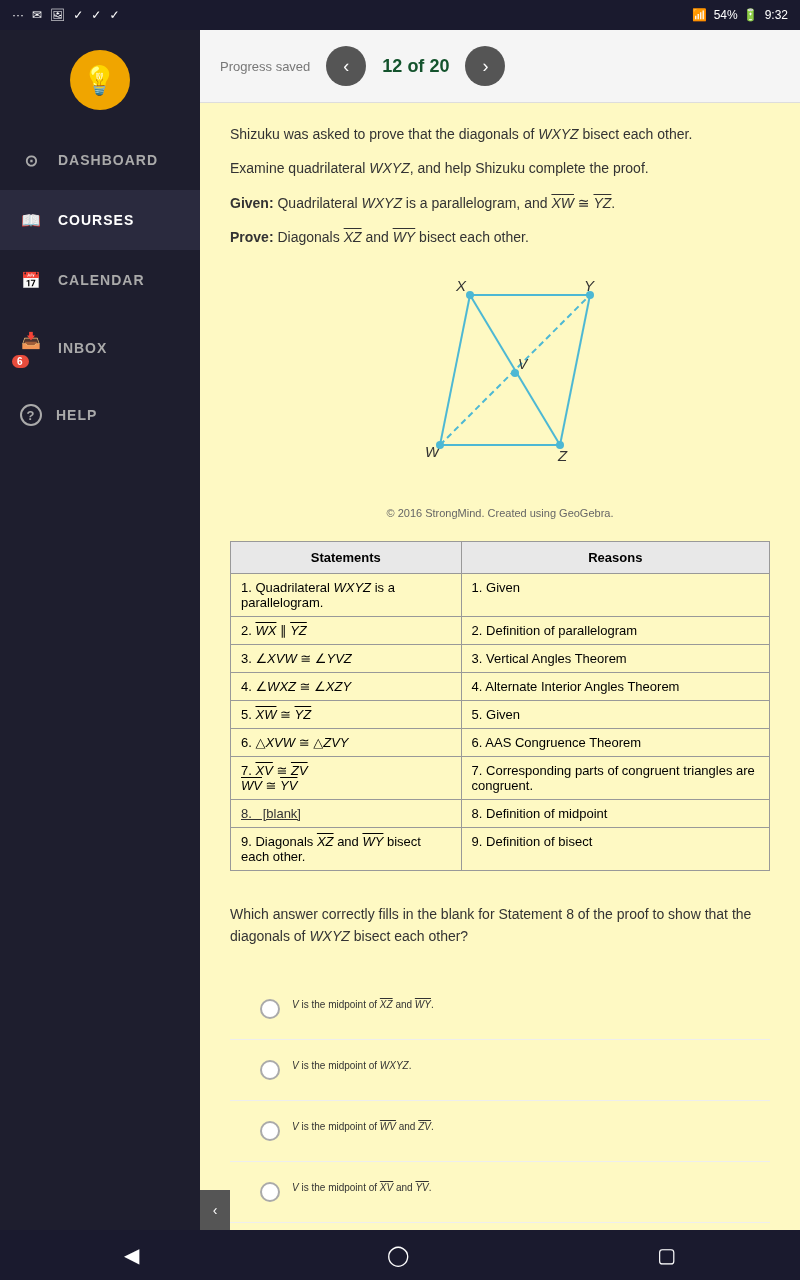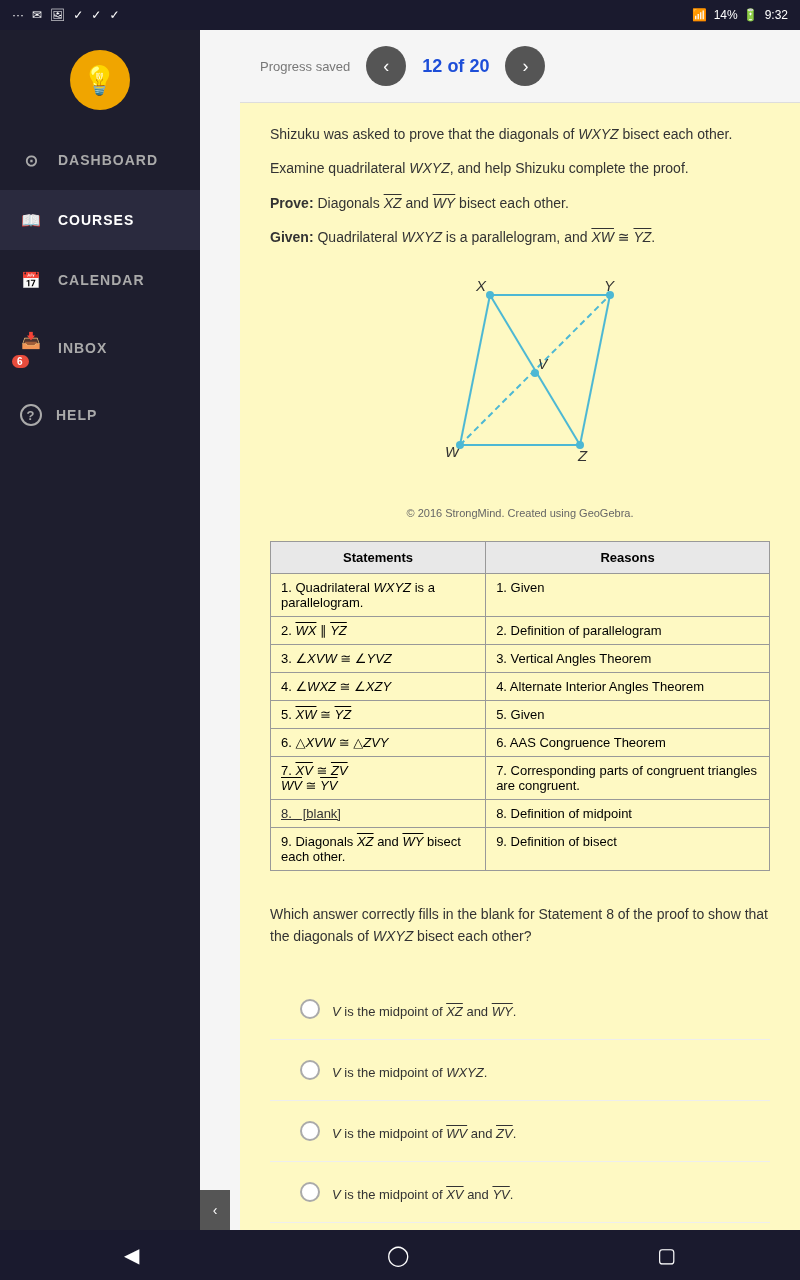--- a/index.html
+++ b/index.html
@@ -85,21 +85,20 @@
       margin-top: -14px;
     }
 
     
     .content {
       flex: 1;
       background: #f5f5f5;
       overflow-y: auto;
       display: flex;
       flex-direction: column;
-      padding-left: 40px;
     }
 
     
     .nav-bar {
       background: #f5f5f5;
       padding: 16px 20px;
       display: flex;
       align-items: center;
       gap: 16px;
       border-bottom: 1px solid #ddd;
@@ -118,21 +117,21 @@
       color: white;
       font-size: 18px;
       cursor: pointer;
       display: flex;
       align-items: center;
       justify-content: center;
     }
     .page-counter {
       font-size: 18px;
       font-weight: bold;
-      color: #1d4ed8;
+      color: #14532d;
     }
 
     
     .lesson-content {
       padding: 20px 30px;
       flex: 1;
       background: #fef9c3;
     }
     .lesson-text {
       font-size: 14px;
@@ -185,24 +184,24 @@
     .question-text {
       font-size: 14px;
       color: #333;
       line-height: 1.6;
       margin: 32px 0;
     }
 
     
     .radio-option {
       display: flex;
-      align-items: flex-end;
+      align-items: flex-start;
       gap: 12px;
       padding: 20px 30px;
-      font-size: 13px;
+      font-size: 10px;
       color: #333;
       cursor: pointer;
       border-bottom: 1px solid #eee;
     }
     .radio-circle {
       width: 20px;
       height: 20px;
       border-radius: 50%;
       border: 2px solid #aaa;
       flex-shrink: 0;
@@ -237,21 +236,21 @@
   <div class="status-left">
     <span>···</span>
     <span>✉</span>
     <span>🖼</span>
     <span>✓</span>
     <span>✓</span>
     <span>✓</span>
   </div>
   <div class="status-right">
     <span>📶</span>
-    <span>14%</span>
+    <span>54%</span>
     <span>🔋</span>
     <span>9:32</span>
   </div>
 </div>
 
 <div class="main-layout">
 
   <div class="sidebar">
     <div class="sidebar-logo">
       <div class="logo-bulb">💡</div>
@@ -296,24 +295,24 @@
     </div>
 
     <div class="lesson-content">
       <p class="lesson-text">
         Shizuku was asked to prove that the diagonals of <em>WXYZ</em> bisect each other.
       </p>
       <p class="lesson-text">
         Examine quadrilateral <em>WXYZ</em>, and help Shizuku complete the proof.
       </p>
       <p class="lesson-text">
-        <span class="math-label">Prove:</span> Diagonals <span class="overline"><em>XZ</em></span> and <span class="overline"><em>WY</em></span> bisect each other.
+        <span class="math-label">Given:</span> Quadrilateral <em>WXYZ</em> is a parallelogram, and <span class="overline"><em>XW</em></span> ≅ <span class="overline"><em>YZ</em></span>.
       </p>
       <p class="lesson-text">
-        <span class="math-label">Given:</span> Quadrilateral <em>WXYZ</em> is a parallelogram, and <span class="overline"><em>XW</em></span> ≅ <span class="overline"><em>YZ</em></span>.
+        <span class="math-label">Prove:</span> Diagonals <span class="overline"><em>XZ</em></span> and <span class="overline"><em>WY</em></span> bisect each other.
       </p>
 
       <div class="figure-container">
         <svg width="280" height="220" viewBox="0 0 280 220">
 
           <line x1="80" y1="180" x2="110" y2="30" stroke="#4db8d4" stroke-width="2"></line>
           <line x1="110" y1="30" x2="230" y2="30" stroke="#4db8d4" stroke-width="2"></line>
           <line x1="230" y1="30" x2="200" y2="180" stroke="#4db8d4" stroke-width="2"></line>
           <line x1="200" y1="180" x2="80" y2="180" stroke="#4db8d4" stroke-width="2"></line>
 

